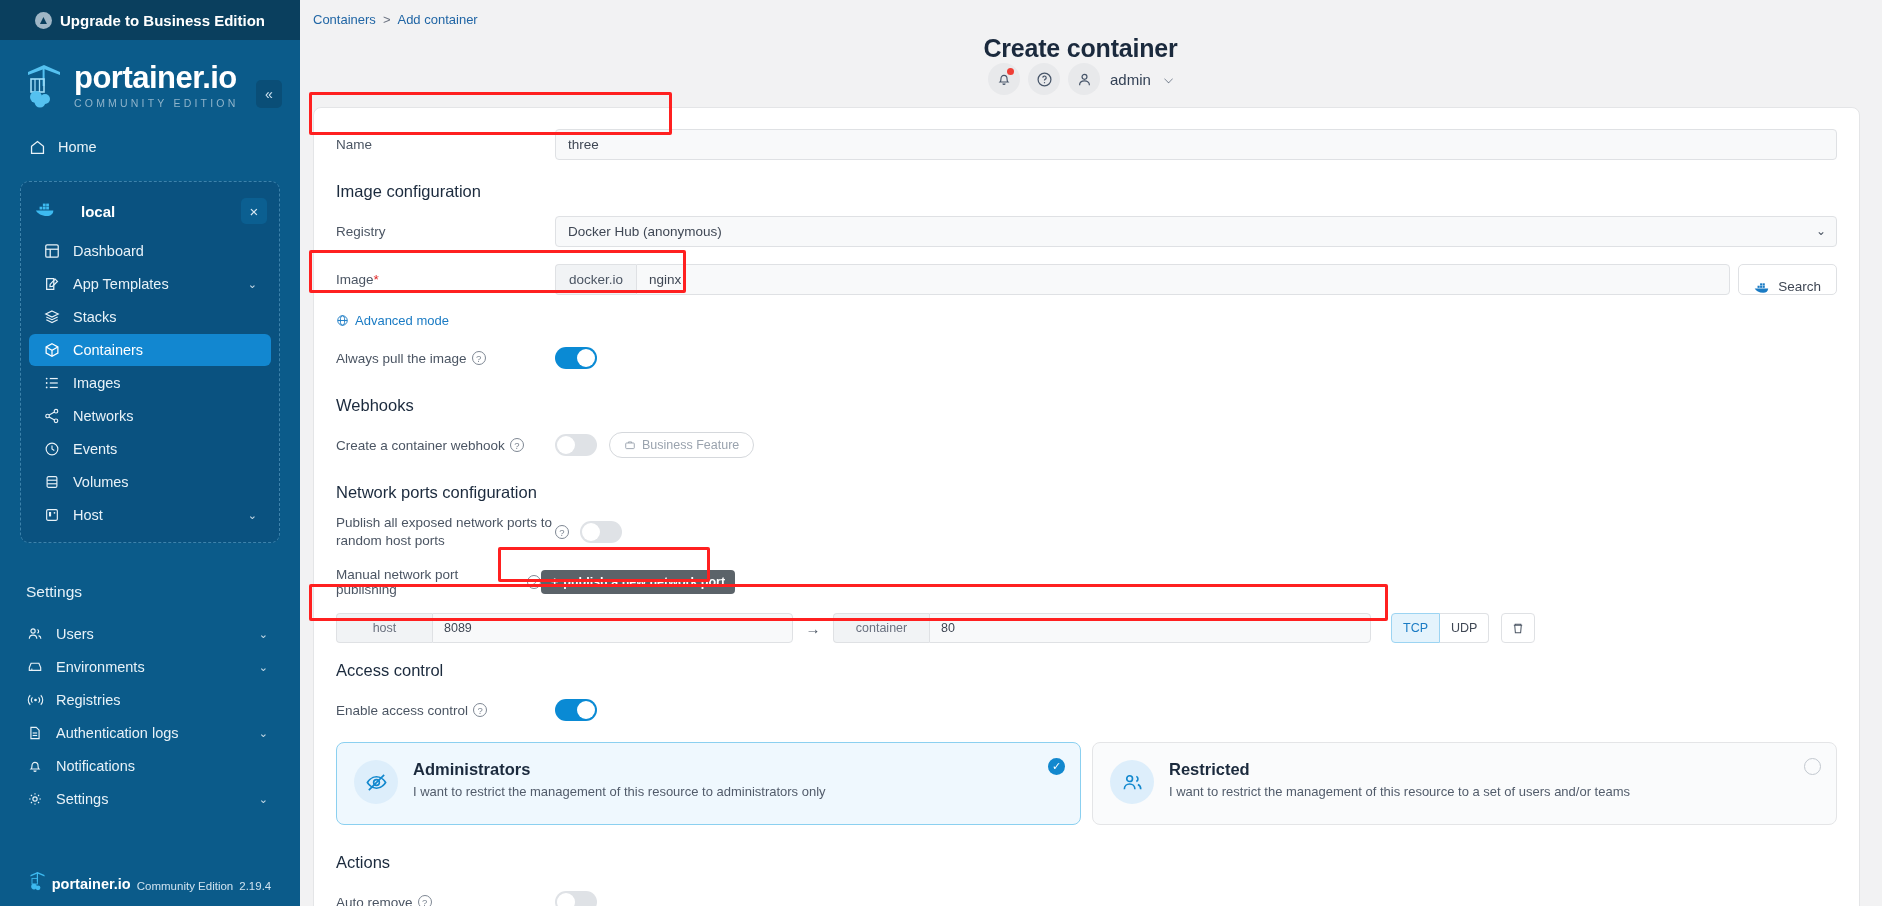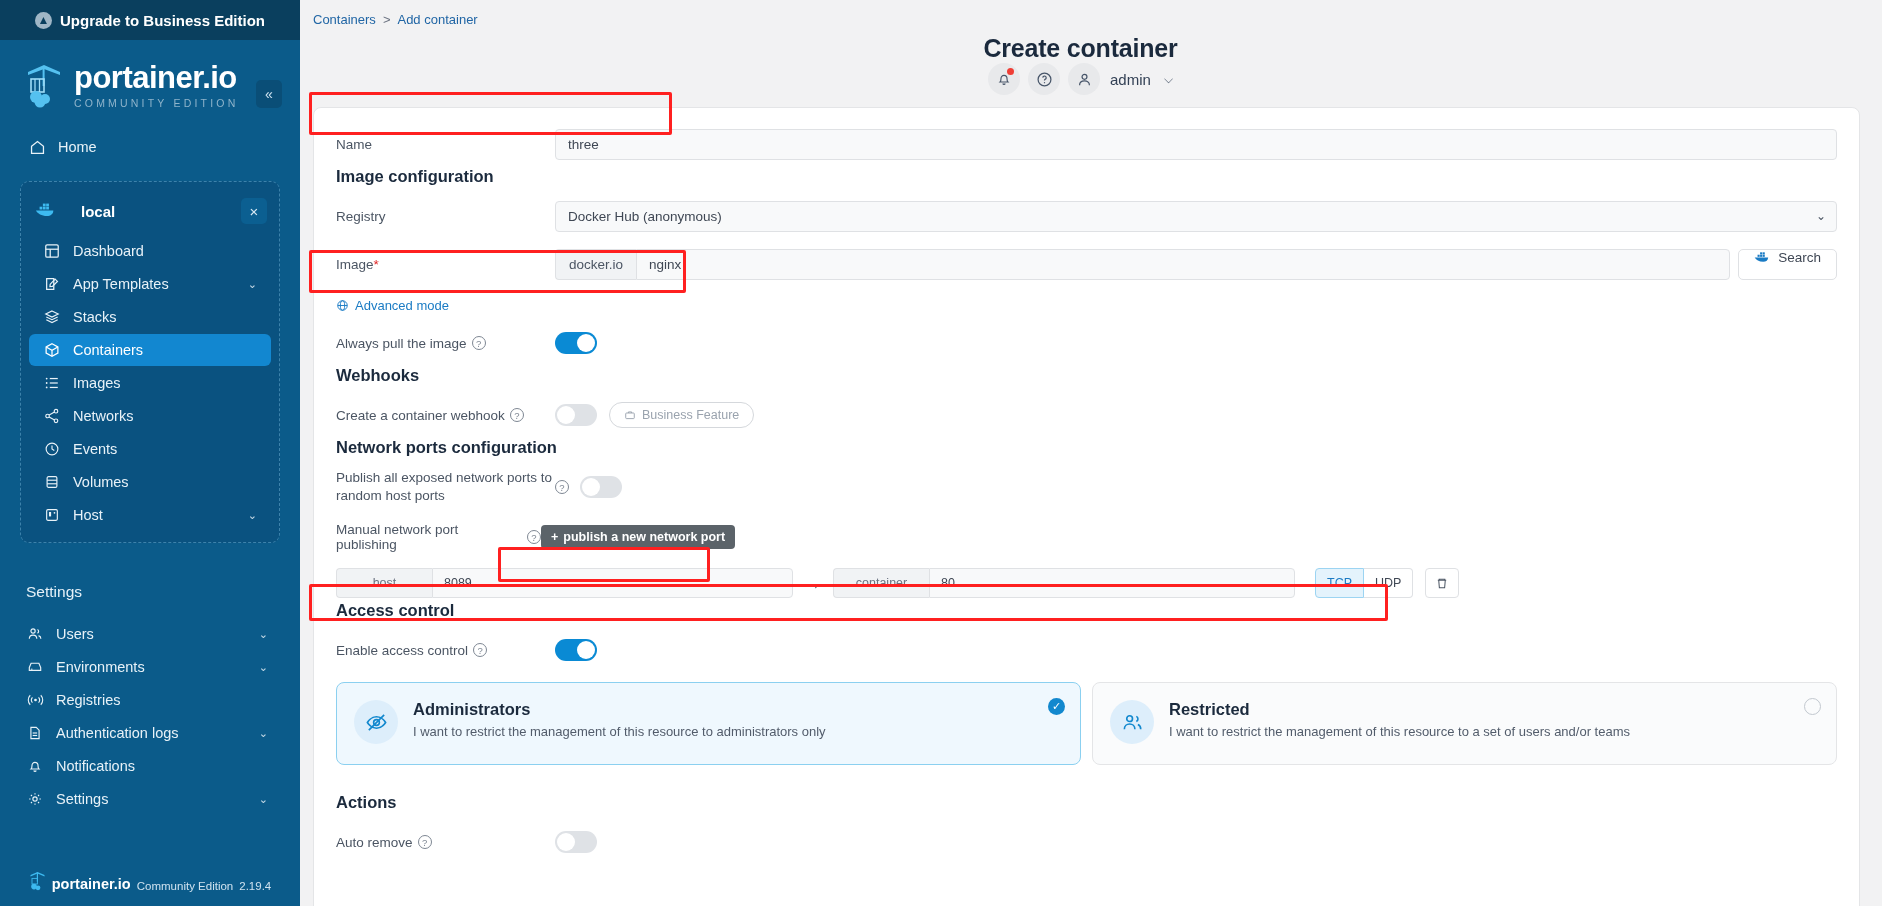--- a/index.html
+++ b/index.html
@@ -120,21 +120,21 @@
   .f-label .req { color: #e02424; }
   .f-field { flex: 1; }
 
   .inp {
     width: 100%; height: 31px; border: 1px solid #dfe1e4; border-radius: 4px;
     background: #f8f9fa; font-size: 13.5px; color: #3f4754; padding: 0 12px;
     font-family: "Liberation Sans", sans-serif; outline: none;
   }
   .inp::placeholder { color: #9aa3ae; }
 
-  .sect-title { font-size: 16.5px; color: #1b2a3d; font-weight: bold; margin: 3px 0 10px 0; }
+  .sect-title { font-size: 16.5px; color: #1b2a3d; font-weight: normal; margin: 18px 0 10px 0; }
 
   .sel-wrap { position: relative; }
   .sel {
     width: 100%; height: 31px; border: 1px solid #dfe1e4; border-radius: 4px;
     background: #f8f9fa; font-size: 13.5px; color: #3f4754; padding: 0 12px;
     display: flex; align-items: center; font-family: "Liberation Sans", sans-serif;
   }
   .sel-chev { position: absolute; right: 11px; top: 8px; color: #4b5563; font-size: 12px; }
 
   .img-group { display: flex; }
@@ -143,21 +143,21 @@
     border-radius: 4px 0 0 4px; background: #f1f3f5; color: #4b5563;
     font-size: 13.5px; padding: 0 13px; display: flex; align-items: center;
   }
   .img-input {
     flex: 1; height: 31px; border: 1px solid #dfe1e4; border-radius: 0 4px 4px 0;
     background: #f8f9fa; font-size: 13.5px; color: #3f4754; padding: 0 12px;
     font-family: "Liberation Sans", sans-serif; outline: none;
   }
   .search-btn {
     margin-left: 8px; height: 31px; border: 1px solid #dfe1e4; border-radius: 5px;
-    background: #fff; display: flex; align-items: flex-start; gap: 7px;
+    background: #fff; display: flex; align-items: flex-end; gap: 7px;
     padding: 0 15px; font-size: 13.5px; color: #3f4754; cursor: pointer;
   }
 
   .adv-mode { display: flex; align-items: center; gap: 6px; color: #1a7bc4; font-size: 13px; margin: 14px 0 0 0; cursor: pointer; }
 
   .toggle-row { display: flex; align-items: center; min-height: 40px; }
   .tg {
     width: 42px; height: 22px; border-radius: 12px; position: relative;
     cursor: pointer; flex: 0 0 42px;
   }
@@ -632,21 +632,21 @@
               <span>publish a new network port</span>
             </button>
           </div>
 
           <div class="port-row">
             <div class="pg" style="width:457px;">
               <div class="pg-label">host</div>
               <input class="pg-input" style="width: 367px;" value="8089">
             </div>
             <div class="arrow-ic">→</div>
-            <div class="pg" style="width:462px;">
+            <div class="pg" style="width:538px;">
               <div class="pg-label">container</div>
               <input class="pg-input" style="width: 442px;" value="80">
             </div>
             <div class="proto-grp">
               <div class="proto sel">TCP</div>
               <div class="proto">UDP</div>
             </div>
             <div class="trash-btn">
               <svg width="14" height="15" viewBox="0 0 18 18" fill="none" stroke="#4b5563" stroke-width="1.3">
                 <path d="M3.6 4.8 h10.8"></path>

